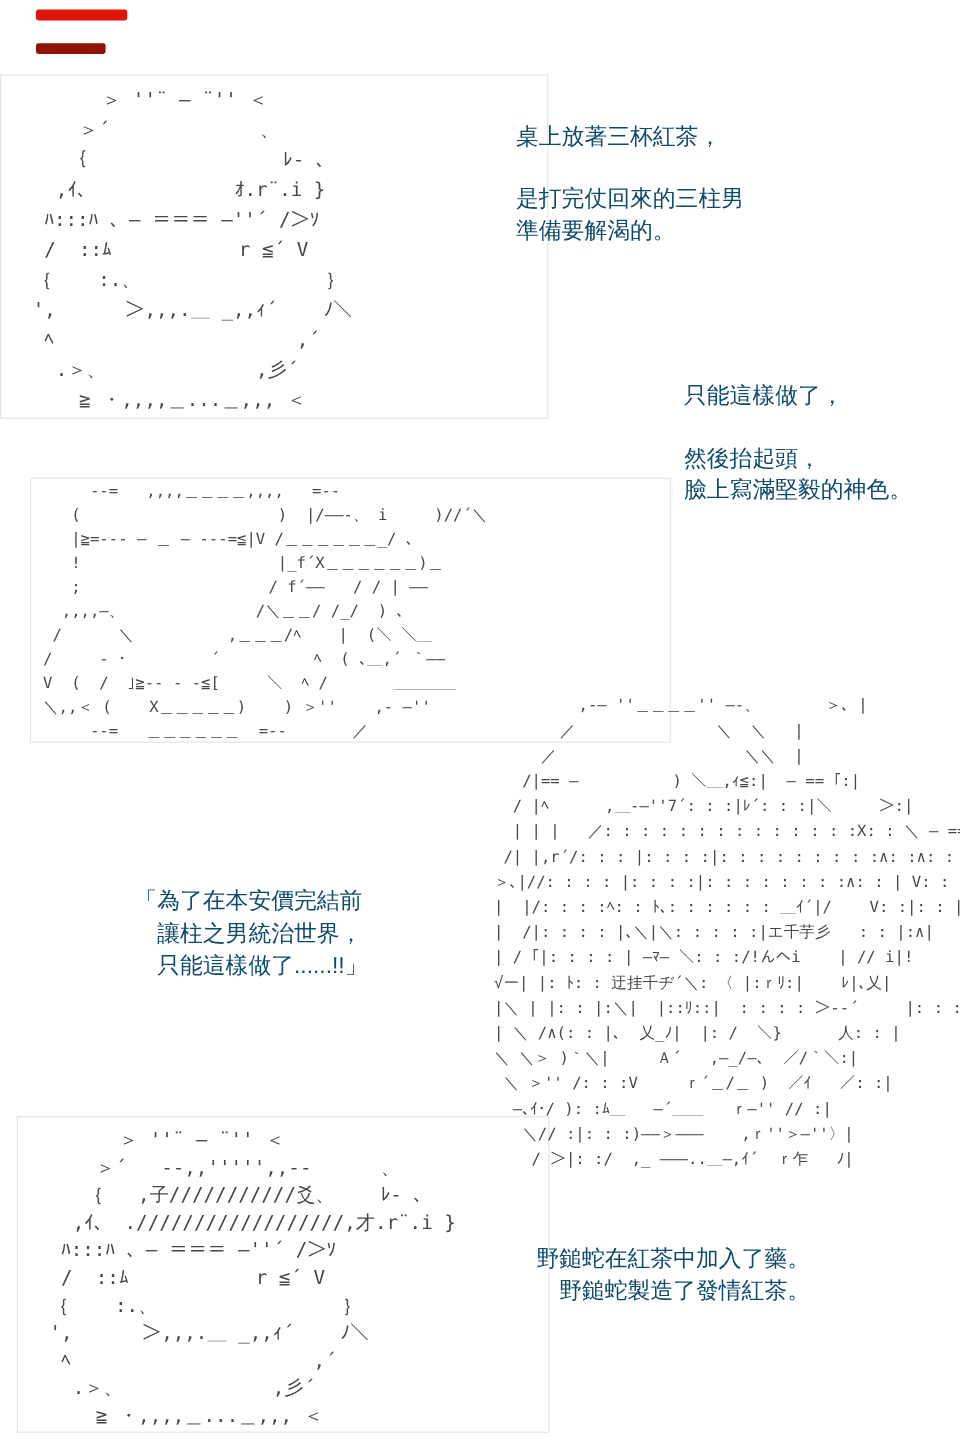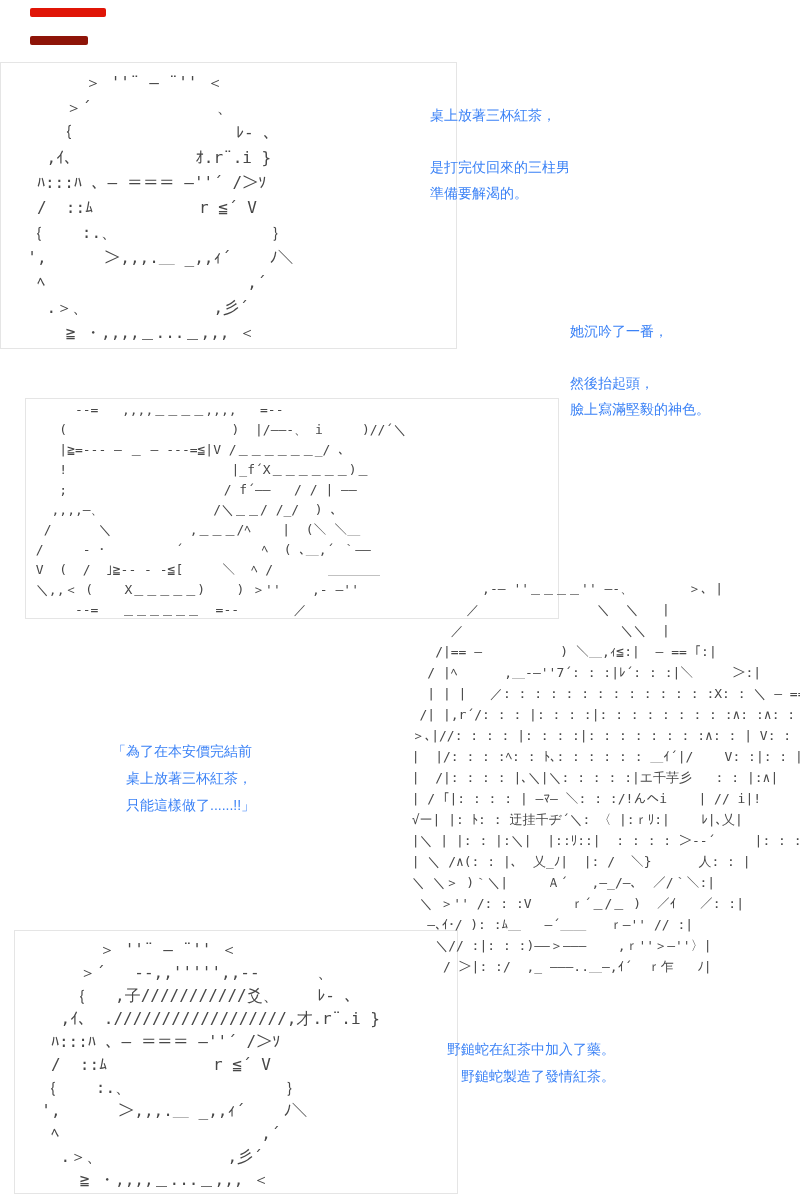--- a/index.html
+++ b/index.html
@@ -8,22 +8,22 @@
   .panel{position:absolute;border:1px solid #e5e5e5;background:#ffffff;}
 
   .aa{
     position:absolute;margin:0;
     font-family:"DejaVu Sans Mono","Liberation Mono",monospace;
     color:#474747;white-space:pre;
   }
   .txt{
     position:absolute;margin:0;
     font-family:"Liberation Sans","DejaVu Sans",sans-serif;
-    color:#3b82f6;white-space:pre;
-    font-size:14px;line-height:26px;
+    color:#0c4a6e;white-space:pre;
+    font-size:19px;line-height:26px;
   }
   .marker{position:absolute;border-radius:2px;}
 
   #aa-teacup-top   {left:8px;  top:70px;  font-size:16px;line-height:25px;}
   #aa-teacup-hand  {left:28px; top:400px; font-size:13px;line-height:20px;}
   #aa-face         {left:396px;top:578px; font-size:13px;line-height:21px;}
   #aa-teacup-drug  {left:22px; top:938px; font-size:16px;line-height:23px;}
 
   #panel-top  {left:0px;  top:62px;  width:455px;height:285px;}
   #panel-mid  {left:25px; top:398px; width:532px;height:219px;}
@@ -103,25 +103,25 @@
   ',      ＞,,,.＿ _,,ｨ´    ﾉ＼
    ﾍ                     ,´
     .＞、             ,彡´
       ≧ ・,,,,＿...＿,,, ＜</pre>
 
   <pre id="text-1" class="txt">桌上放著三杯紅茶，
 
 是打完仗回來的三柱男
 準備要解渴的。</pre>
 
-  <pre id="text-2" class="txt">她沉吟了一番，
+  <pre id="text-2" class="txt">只能這樣做了，
 
 然後抬起頭，
 臉上寫滿堅毅的神色。</pre>
 
   <pre id="text-quote" class="txt">「為了在本安價完結前
-　桌上放著三杯紅茶，
+　讓柱之男統治世界，
 　只能這樣做了......!!」</pre>
 
   <pre id="text-4" class="txt">野鎚蛇在紅茶中加入了藥。
 野鎚蛇製造了發情紅茶。</pre>
 
 </div>
 
 </body></html>

